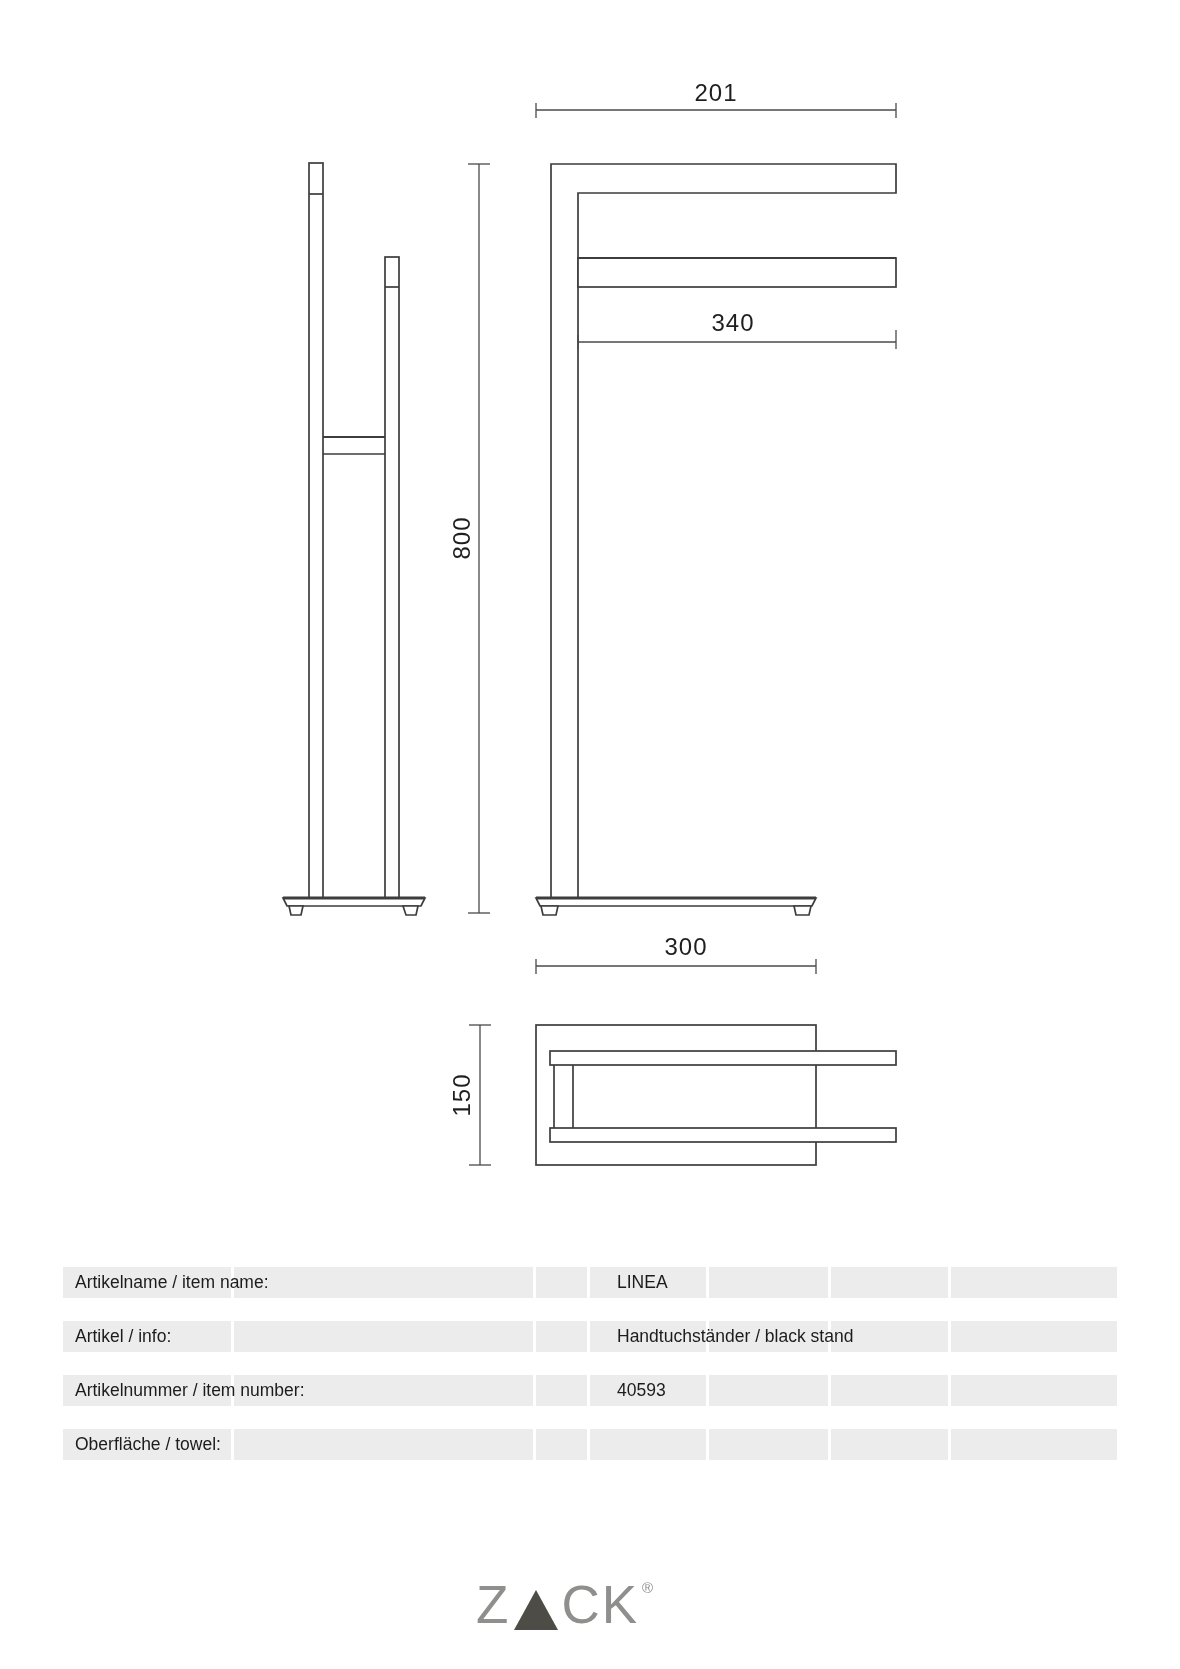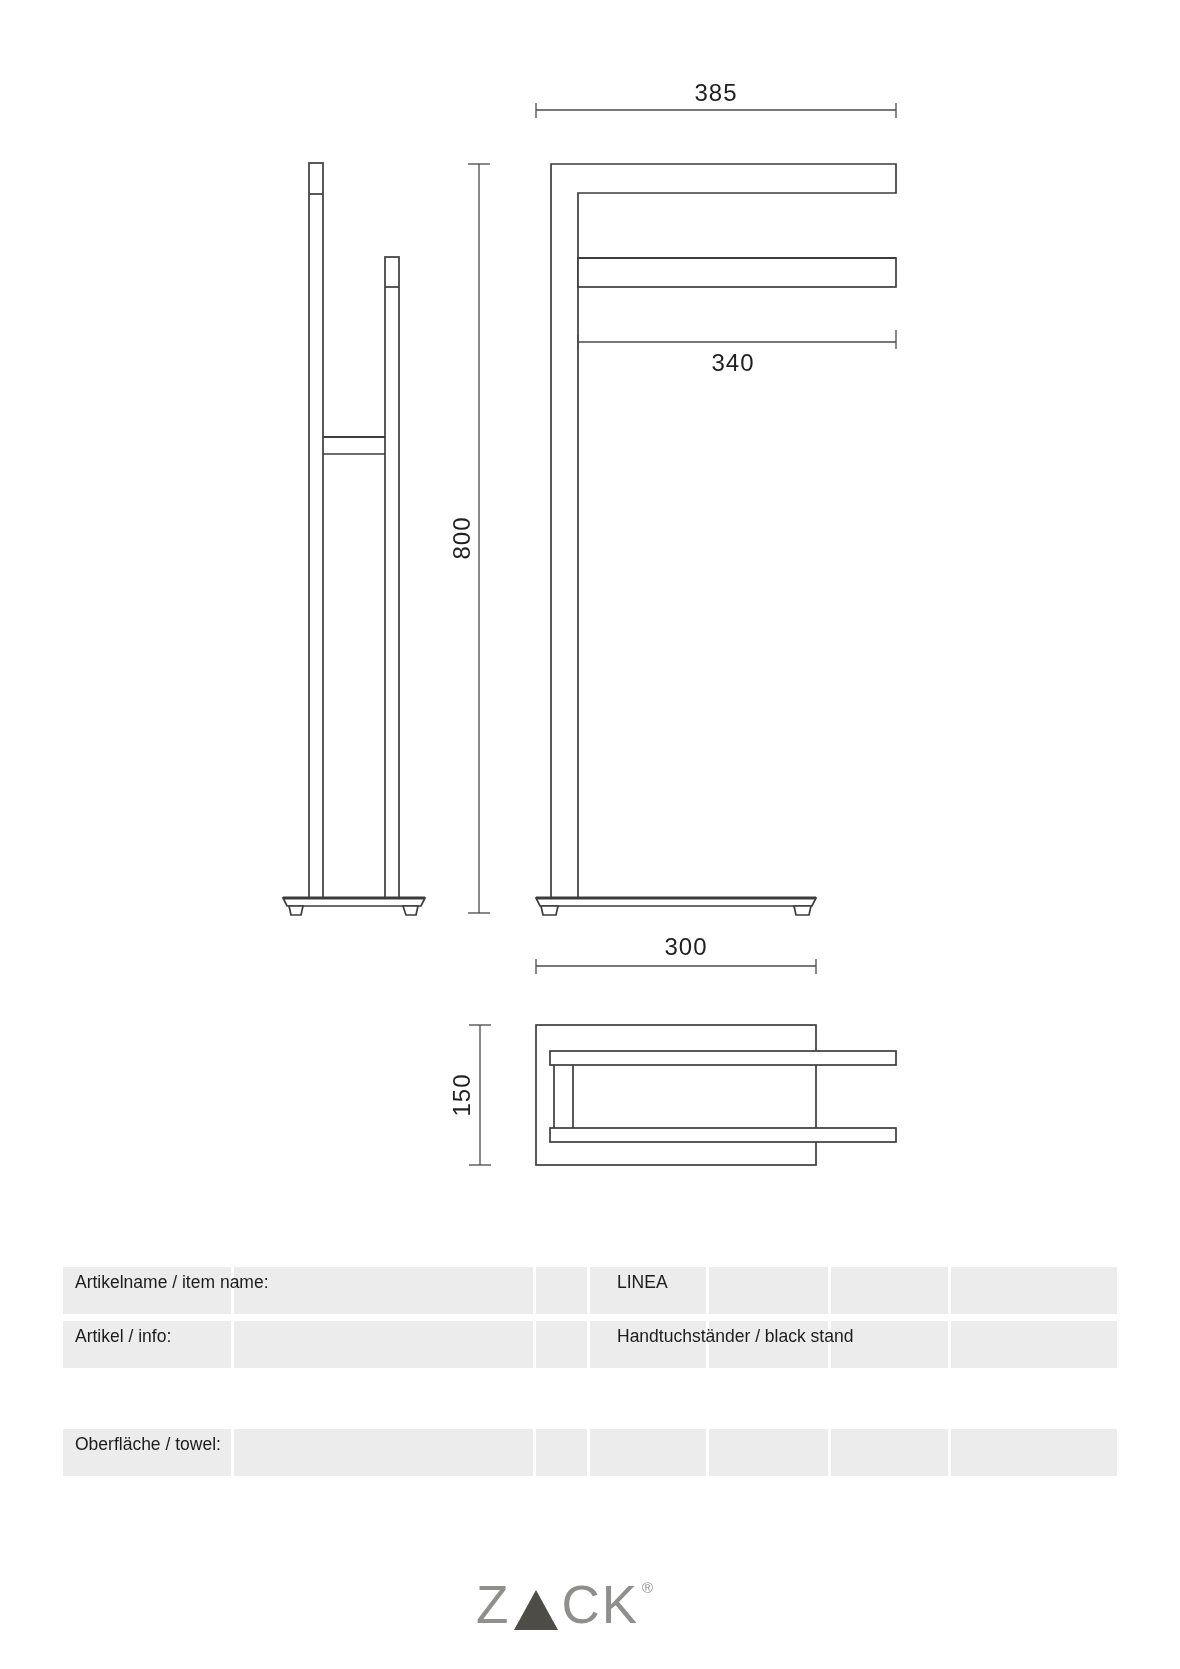--- a/index.html
+++ b/index.html
@@ -16,21 +16,21 @@
     font-size:24px;
     color:#1f1f1f;
     transform:translate(-50%,-50%);
     white-space:nowrap;
     letter-spacing:1px;
   }
   .dim-label.rot{transform:translate(-50%,-50%) rotate(-90deg);}
   
   .trow{
     position:absolute;
-    left:63px;width:1054px;height:47px;
+    left:63px;width:1054px;height:31px;
     line-height:31px;
     font-size:17.5px;color:#1c1c1c;
     background:linear-gradient(to right,
       #ececec 0 168px,#ffffff 168px 171px,
       #ececec 171px 470px,#ffffff 470px 473px,
       #ececec 473px 524px,#ffffff 524px 527px,
       #ececec 527px 643px,#ffffff 643px 646px,
       #ececec 646px 765px,#ffffff 765px 768px,
       #ececec 768px 885px,#ffffff 885px 888px,
       #ececec 888px 100%);
@@ -122,33 +122,37 @@
         <line x1="816" y1="959" x2="816" y2="974"></line>
       </g>
       <g>
         <line x1="480" y1="1025" x2="480" y2="1165"></line>
         <line x1="469" y1="1025" x2="491" y2="1025"></line>
         <line x1="469" y1="1165" x2="491" y2="1165"></line>
       </g>
     </g>
   </svg>
 
-  <div class="dim-label" style="left:716px;top:93px;">385</div>
-  <div class="dim-label" style="left:733px;top:323px;margin-top:40px;">340</div>
+  <div class="dim-label" style="left:716px;top:93px;">201</div>
+  <div class="dim-label" style="left:733px;top:323px;">340</div>
   <div class="dim-label rot" style="left:462px;top:538px;">800</div>
   <div class="dim-label" style="left:676px;top:947px;margin-left:10px;">300</div>
   <div class="dim-label rot" style="left:462px;top:1095px;">150</div>
 
   <div class="trow" style="top:1267px">
     <span class="tlabel">Artikelname / item name:</span>
     <span class="tvalue">LINEA</span>
   </div>
   <div class="trow" style="top:1321px">
     <span class="tlabel">Artikel / info:</span>
     <span class="tvalue">Handtuchständer / black stand</span>
+  </div>
+  <div class="trow" style="top:1375px">
+    <span class="tlabel">Artikelnummer / item number:</span>
+    <span class="tvalue">40593</span>
   </div>
   <div class="trow" style="top:1429px">
     <span class="tlabel">Oberfläche / towel:</span>
   </div>
 
   <div class="logo">
     <span class="lz">Z</span>
     <svg class="tri" width="44" height="40" viewBox="0 0 44 40">
       <polygon points="22,0 44,40 0,40" fill="#4d4c46"></polygon>
     </svg>

